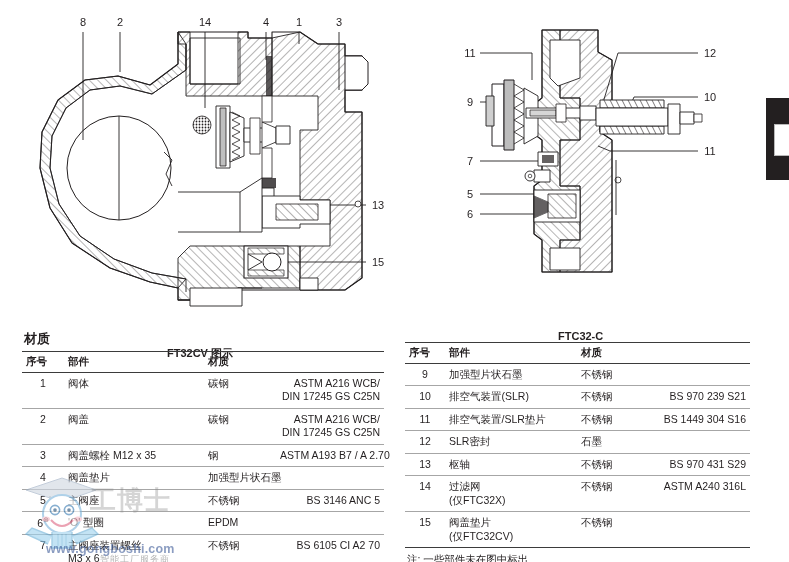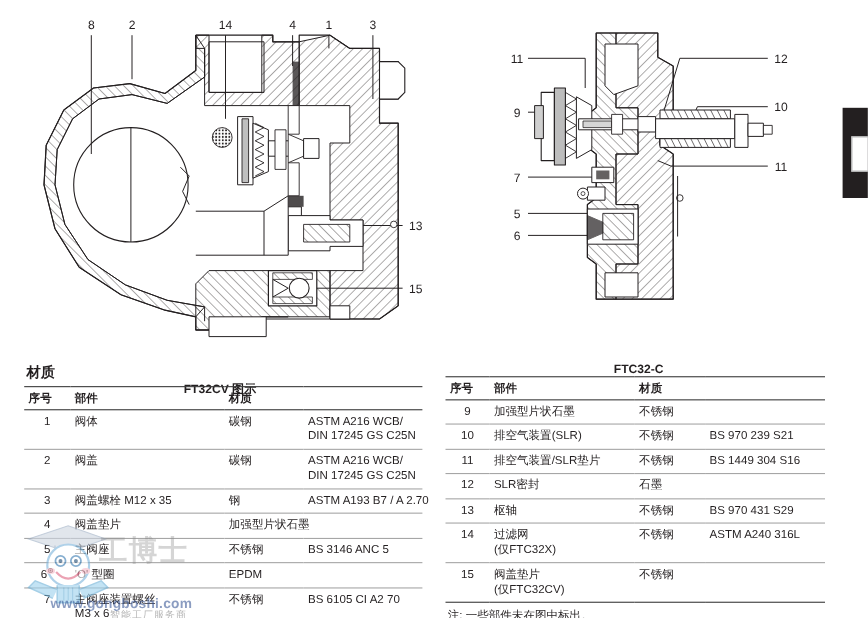--- a/index.html
+++ b/index.html
@@ -60,21 +60,21 @@
   table.mat td{
     padding:4px 4px 4px 4px;
     border-bottom:1px solid #a6a6a6;
     vertical-align:top;
     line-height:1.28;
   }
   table.mat tr.last td{border-bottom:1.6px solid #3b3b3b;}
   .c-no{text-align:center;width:34px;}
   .c-part{width:132px;}
   .c-mat{width:64px;}
-  .c-spec{text-align:left;}
+  .c-spec{text-align:right;}
   .note{
     font-size:10.5px;color:#231f20;
     padding:5px 0 0 2px;
   }
   .sup{font-size:7px;vertical-align:super;letter-spacing:0;}
   .nowrap{white-space:nowrap;}
 
   
   .wm{position:absolute;left:12px;top:470px;width:210px;height:92px;pointer-events:none;text-align:center;}
   .wm-url{

